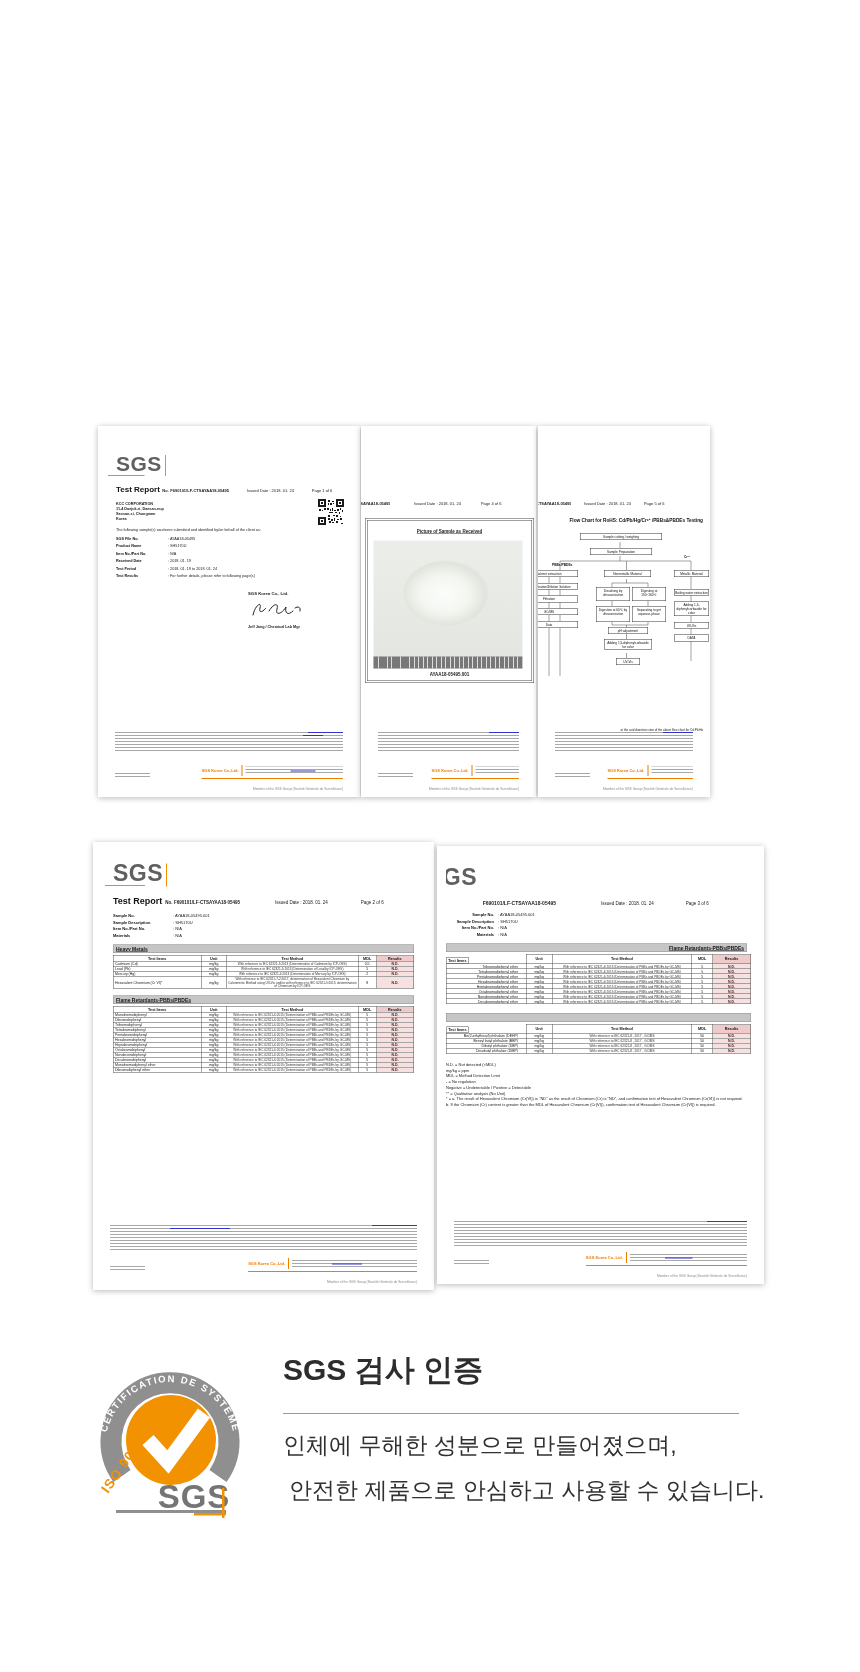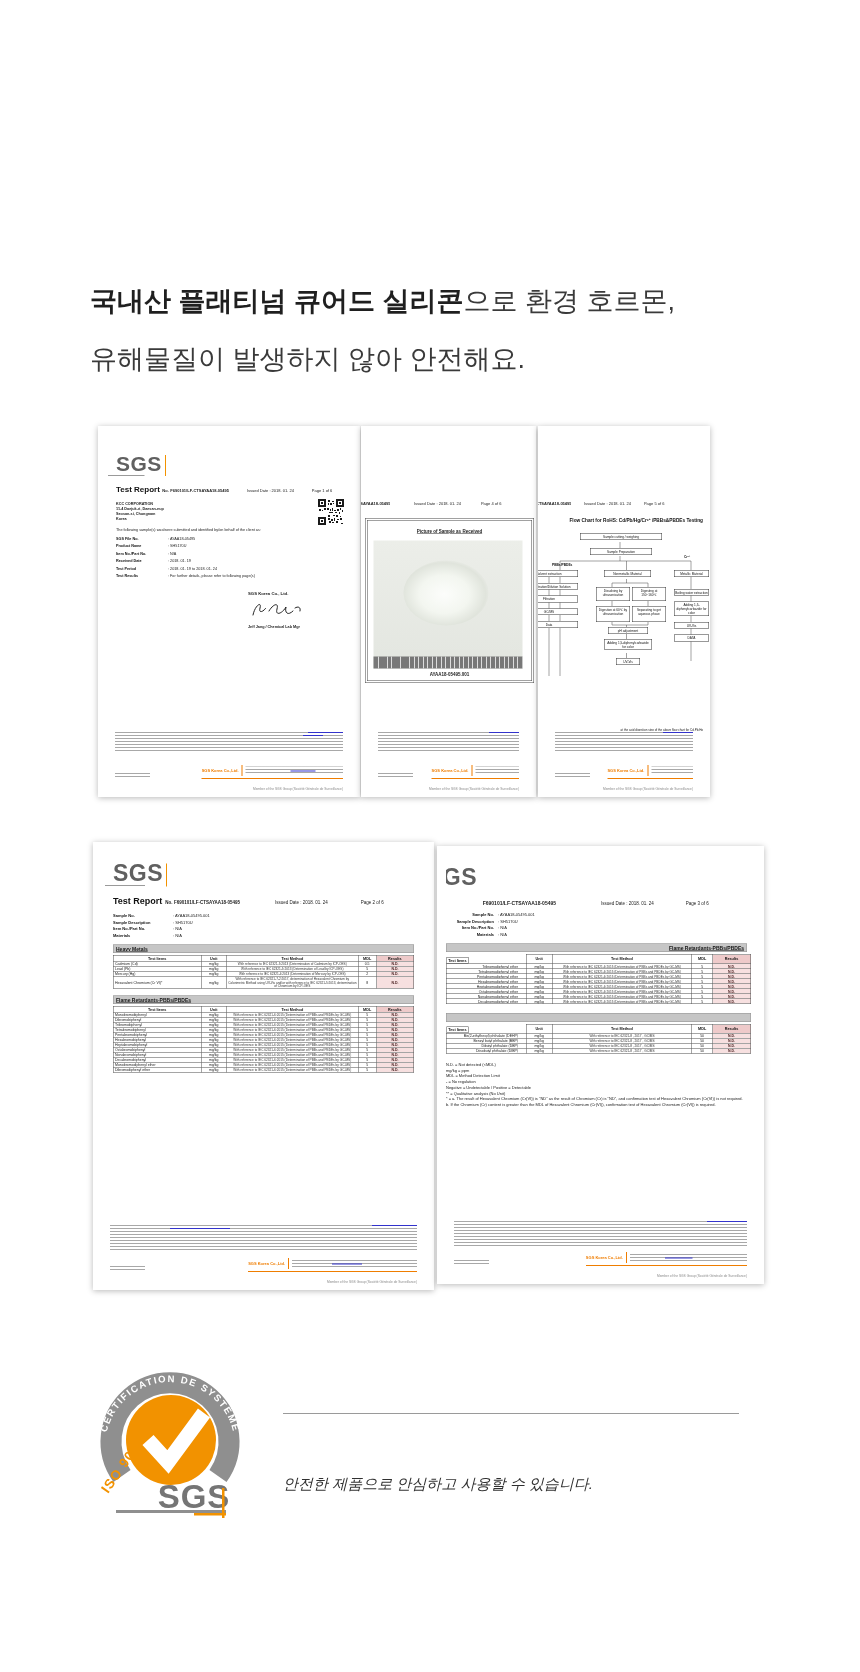--- a/index.html
+++ b/index.html
@@ -67,35 +67,31 @@
   .photo{position:absolute;background:linear-gradient(180deg,#eceee9,#e3e6e0);}
   .blob{position:absolute;border-radius:50%;
         background:radial-gradient(ellipse at 48% 52%,#fcfdfb 0%,#f3f6f0 40%,#e0e4dc 66%,rgba(224,228,220,0) 74%);}
   .ruler{position:absolute;left:0;right:0;bottom:0;height:24px;background:#787878;
          background-image:repeating-linear-gradient(90deg,#ddd 0,#ddd 1px,rgba(0,0,0,0) 1px,rgba(0,0,0,0) 9px);}
 
   
   .cert-head{position:absolute;left:283px;top:1350px;font-size:30px;font-weight:800;color:#2d2d2d;}
   .cert-div{position:absolute;left:283px;top:1413px;width:456px;height:1px;background:#9a9a9a;}
   .cert-l1{position:absolute;left:283px;top:1430px;font-size:23px;color:#303030;}
-  .cert-l2{position:absolute;left:283px;top:1475px;font-size:15px;color:#303030;font-style:italic;}
+  .cert-l2{position:absolute;left:289px;top:1475px;font-size:23px;color:#303030;}
   .badge{position:absolute;left:94px;top:1336px;}
 
   .noteline{font-size:8px;line-height:11.5px;color:#222;}
 </style>
 </head>
 <body>
 
 <div class="canvas">
 
   <div class="hero-title">
-  </div>
-  <div class="hero-sub">
-    <div><b>국내산 플래티넘 큐어드 실리콘</b><span>으로 환경 호르몬,</span></div>
-    <div>유해물질이 발생하지 않아 안전해요.</div>
   </div>
 
   <div class="page" style="left:98px;top:426px;width:262px;height:371px;">
     <div class="pin" style="width:524px;height:742px;">
       <div style="padding:54px 34px 0 36px;position:relative;">
         <span class="sgs-logo" style="font-size:42px;">SGS</span>
         <div class="hrow" style="margin-top:22px;">
           <span class="rpt-title" style="font-size:16px;">Test Report</span>
           <span class="small b" style="margin-left:5px;">No.</span>
           <span class="small b" style="margin-left:3px;">F690101/LF-CTSAYAA18-05495</span>
@@ -711,16 +707,18 @@
     </text>
     <text font-size="13.5" fill="#f29200" font-weight="bold" letter-spacing="1" transform="rotate(-55 14 158)" x="14" y="158">ISO 9001</text>
     <circle cx="77" cy="104" r="45" fill="#f29200"></circle>
     <path d="M 54 104 L 74 126 L 110 77" fill="none" stroke="#ffffff" stroke-width="15"></path>
     <rect x="22" y="174" width="110" height="3" fill="#8f8f8f"></rect>
     <text x="100" y="172" font-size="33" font-weight="bold" fill="#757575" text-anchor="middle" letter-spacing="1">SGS</text>
     <rect x="128" y="152" width="2.5" height="30" fill="#f29200"></rect>
     <rect x="100" y="177" width="32" height="2.5" fill="#f29200"></rect>
   </svg>
 
+  <div class="cert-head">SGS 검사 인증</div>
   <div class="cert-div"></div>
+  <div class="cert-l1">인체에 무해한 성분으로 만들어졌으며,</div>
   <div class="cert-l2">안전한 제품으로 안심하고 사용할 수 있습니다.</div>
 
 </div>
 
 </body></html>

